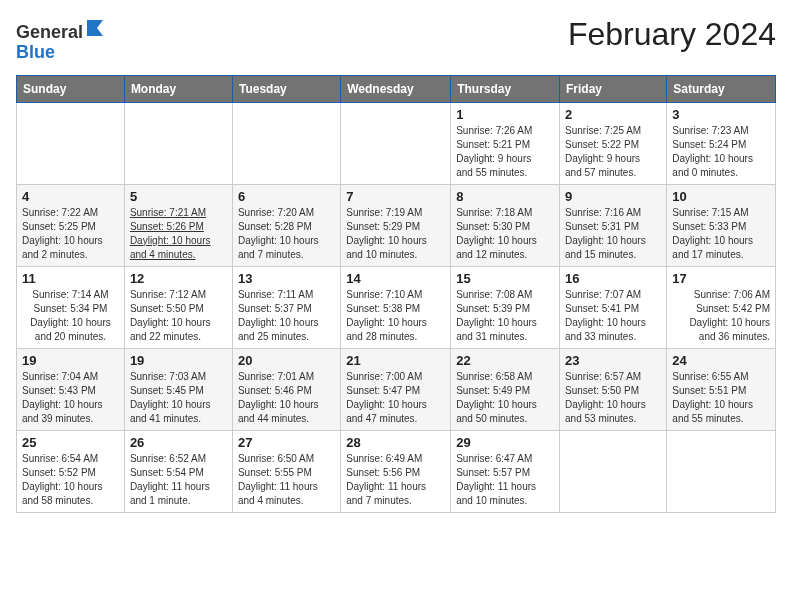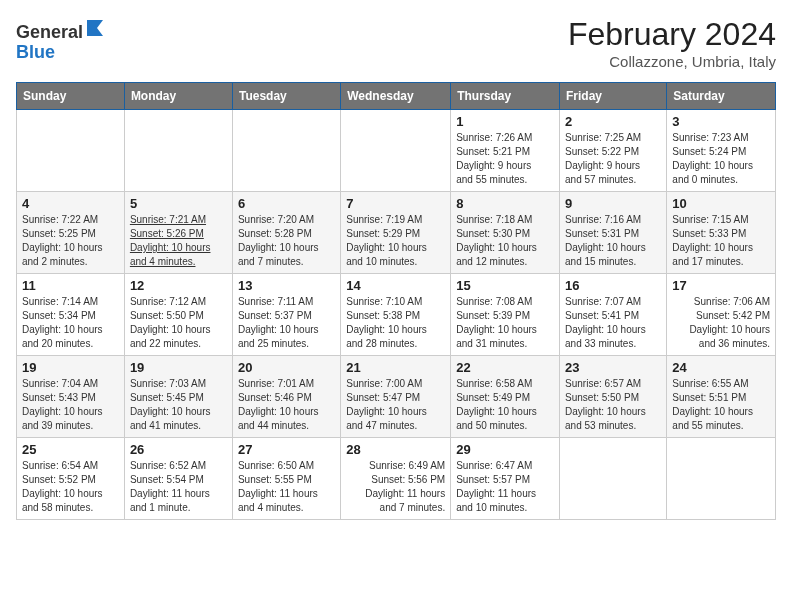--- a/index.html
+++ b/index.html
@@ -94,21 +94,20 @@
 <div class="header-area">
   <div class="logo">
     <div class="logo-text">
       <span class="logo-general">General</span><svg class="logo-icon" viewBox="0 0 22 22" xmlns="http://www.w3.org/2000/svg">
           <polygon points="4,4 20,4 14,12 20,20 4,20" fill="#2175c4"></polygon>
         </svg><br><span class="logo-blue">Blue</span>
     </div>
   </div>
   <div class="title-area">
     <div class="calendar-title">February 2024</div>
-    <div class="calendar-subtitle">Collazzone, Umbria, Italy</div>
   </div>
 </div>
 
 <table>
   <thead>
     <tr>
     <th>Sunday</th>
         <th>Monday</th>
         <th>Tuesday</th>
         <th>Wednesday</th>
@@ -192,21 +191,21 @@
           <span class="day-number">10</span>
           <div class="day-info" style="white-space: pre-line;">Sunrise: 7:15 AM
 Sunset: 5:33 PM
 Daylight: 10 hours
 and 17 minutes.</div>
         </td>
       </tr>
       <tr>
         <td>
           <span class="day-number">11</span>
-          <div class="day-info" style="white-space: pre-line;">Sunrise: 7:14 AM
+          <div class="day-info" style="white-space: pre-line; text-align: center;">Sunrise: 7:14 AM
 Sunset: 5:34 PM
 Daylight: 10 hours
 and 20 minutes.</div>
         </td>
         <td>
           <span class="day-number">12</span>
           <div class="day-info" style="white-space: pre-line;">Sunrise: 7:12 AM
 Sunset: 5:50 PM
 Daylight: 10 hours
 and 22 minutes.</div>
@@ -315,21 +314,21 @@
         </td>
         <td>
           <span class="day-number">27</span>
           <div class="day-info" style="white-space: pre-line;">Sunrise: 6:50 AM
 Sunset: 5:55 PM
 Daylight: 11 hours
 and 4 minutes.</div>
         </td>
         <td>
           <span class="day-number">28</span>
-          <div class="day-info" style="white-space: pre-line; text-align: right;">Sunrise: 6:49 AM
+          <div class="day-info" style="white-space: pre-line;">Sunrise: 6:49 AM
 Sunset: 5:56 PM
 Daylight: 11 hours
 and 7 minutes.</div>
         </td>
         <td>
           <span class="day-number">29</span>
           <div class="day-info" style="white-space: pre-line;">Sunrise: 6:47 AM
 Sunset: 5:57 PM
 Daylight: 11 hours
 and 10 minutes.</div>

